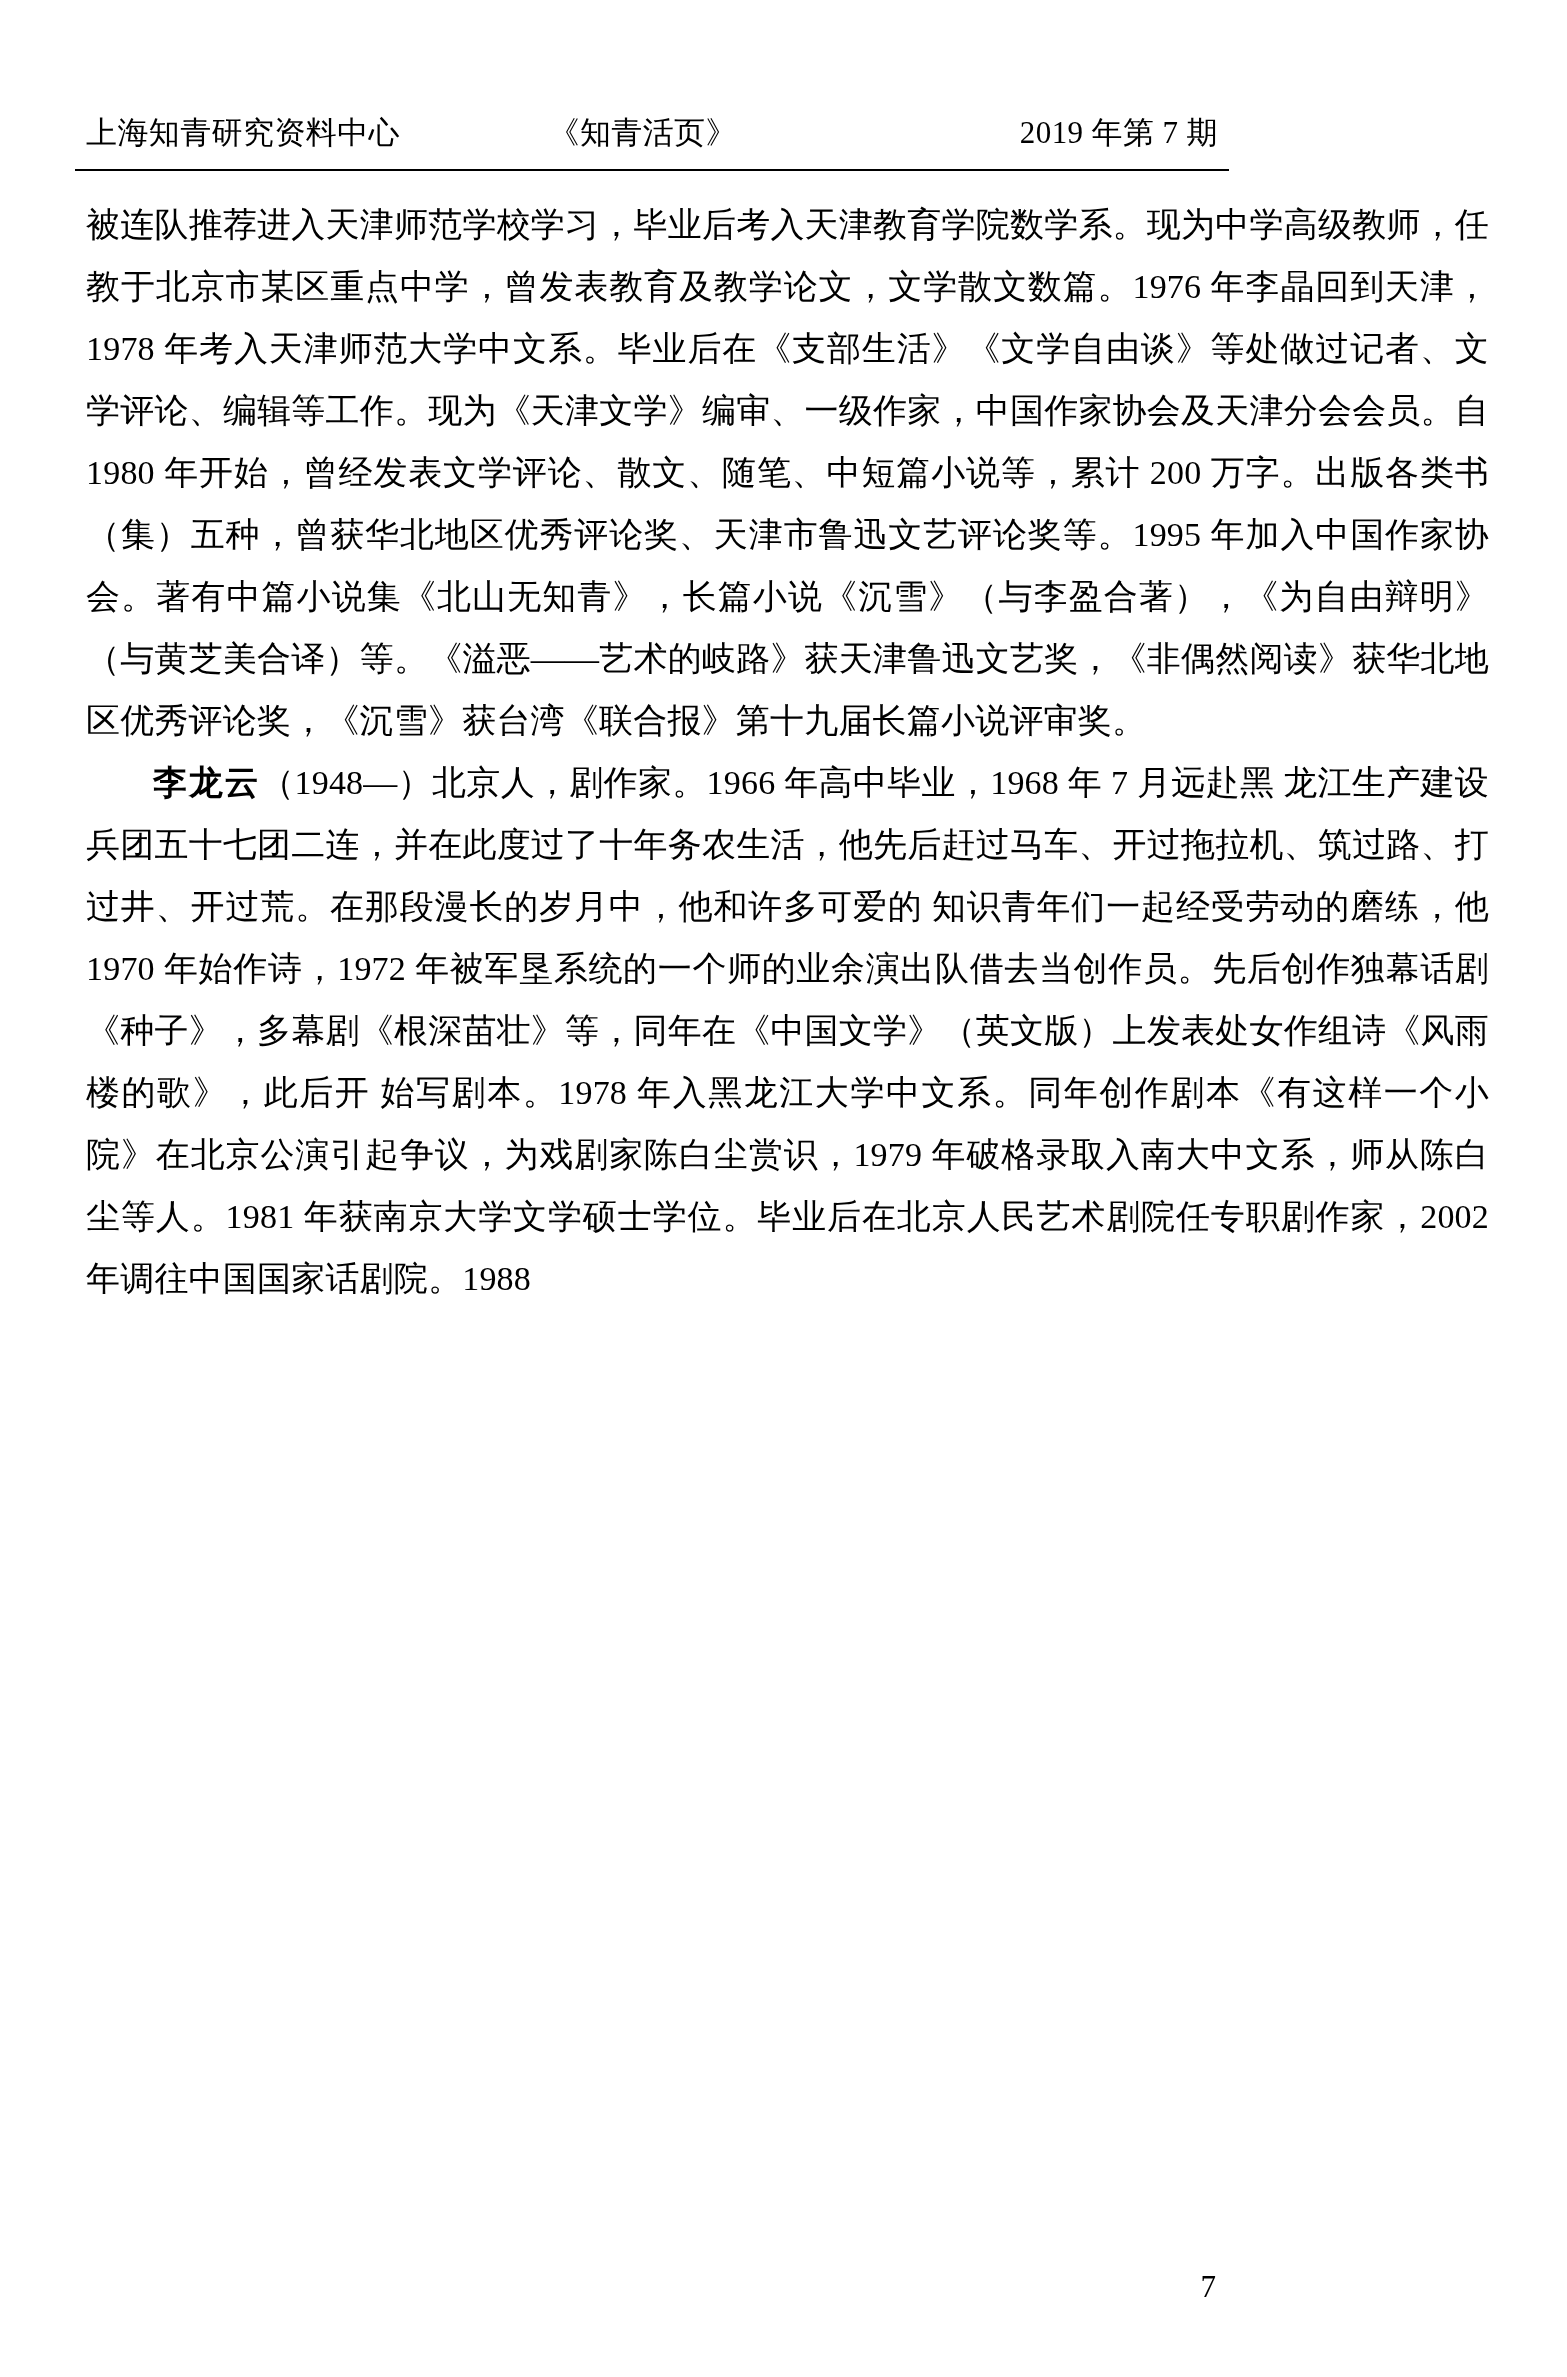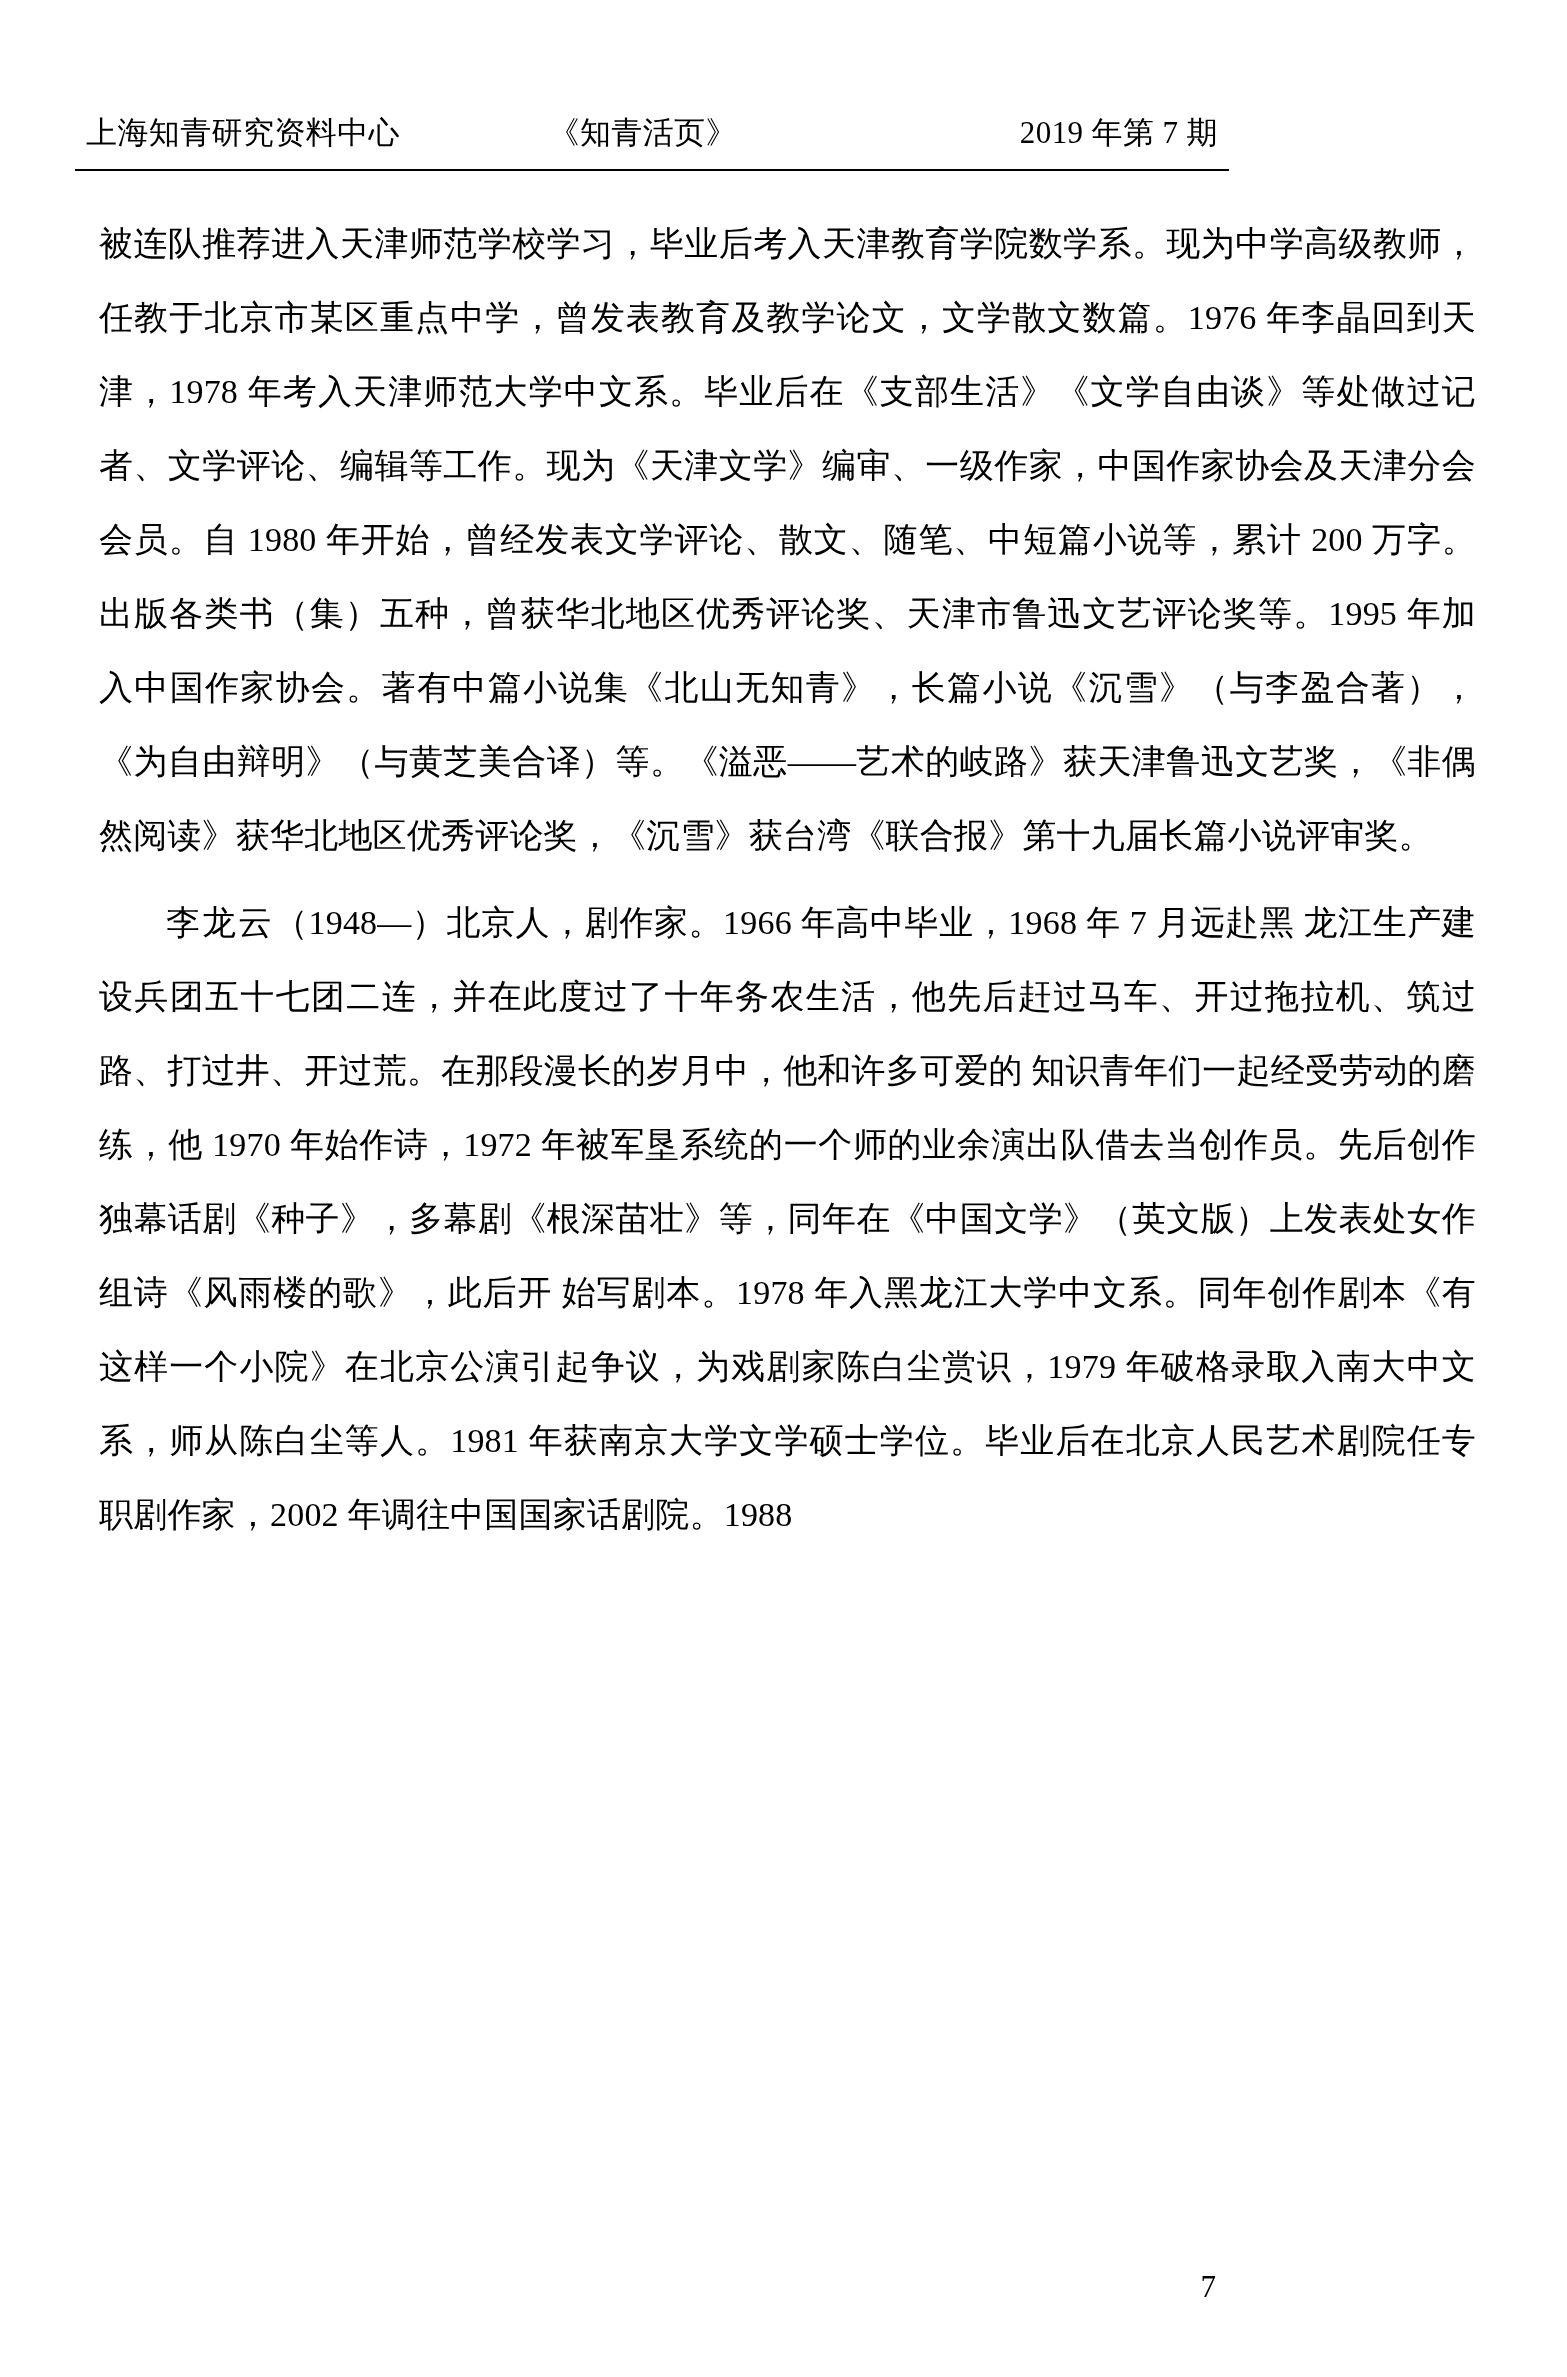--- a/index.html
+++ b/index.html
@@ -62,35 +62,35 @@
 
   
   .content {
     position: absolute;
     top: 194px;
     left: 86px;
     width: 1403px;
   }
 
   p.para {
-    margin: 13px;
+    margin: 0;
     font-size: 34px;
-    line-height: 74px;
+    line-height: 62px;
     text-align: justify;
     text-justify: inter-ideograph;
     text-align-last: left;
     letter-spacing: 0.2px;
   }
 
   p.para.indent {
     text-indent: 67px;
   }
 
   .name-lead {
-    font-weight: 400;
+    font-weight: 700;
     letter-spacing: 1.6px;
   }
 
   
   .page-number {
     position: absolute;
     bottom: 75px;
     right: 88px;
     font-size: 31px;
     line-height: 1;

